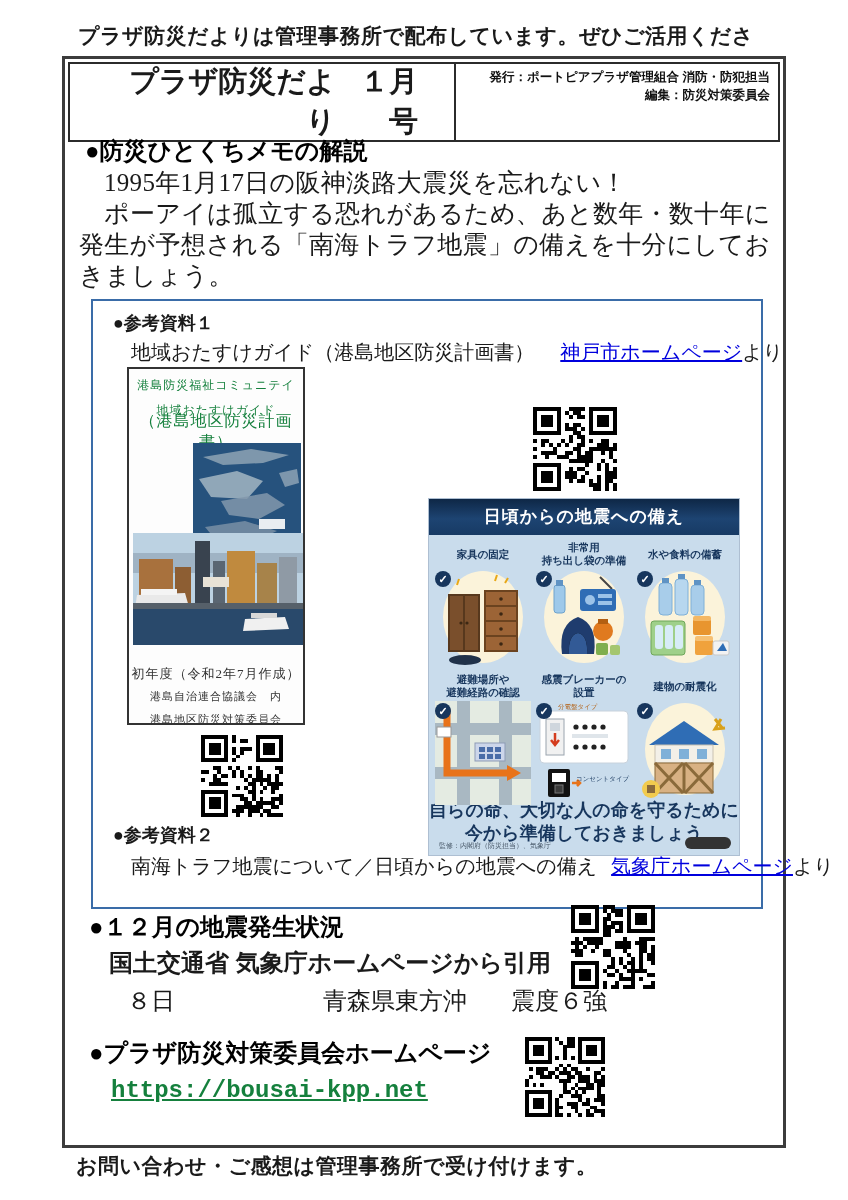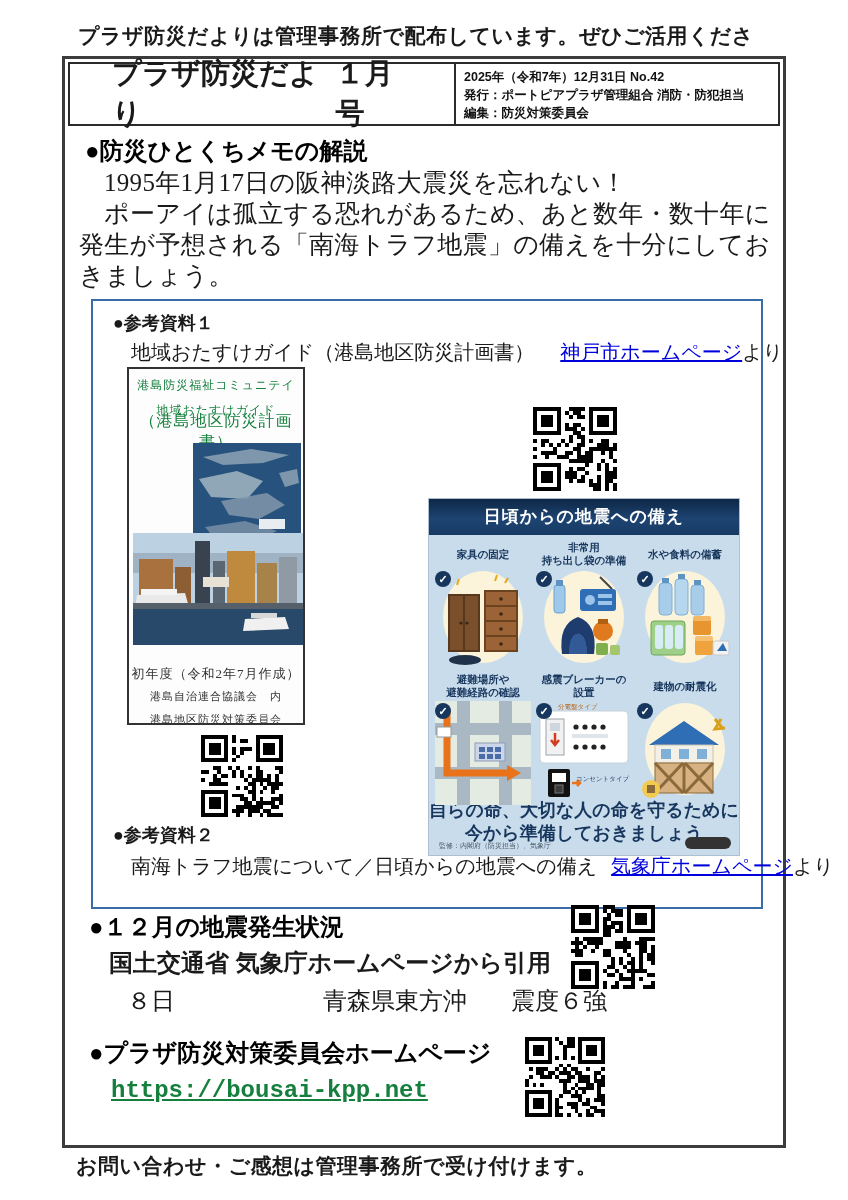--- a/index.html
+++ b/index.html
@@ -15,22 +15,22 @@
     position:absolute; left:78px; top:22px; width:700px;
     font-size:21px; font-weight:700; letter-spacing:0.5px;
   }
 
   .main-box {
     position:absolute; left:62px; top:56px; width:724px; height:1092px;
     border:3px solid #3c3c3c; background:#fff;
   }
 
   .header-box {
-    position:absolute; left:3px; top:3px; right:3px; height:64px;
-    border:2px solid #2b2b2b; display:flex;
+    position:absolute; left:3px; top:3px; right:3px; height:80px;
+    border:2px solid #2b2b2b; display:flex;text-align:right;
   }
   .header-title-cell {
     flex:1; display:flex; align-items:center;
     padding:0 36px 0 42px; justify-content:space-between;
     font-family:"Liberation Sans", sans-serif; font-weight:700; font-size:29px;
   }
   .header-meta-cell {
     width:324px; border-left:2px solid #2b2b2b; padding:4px 8px;
     font-family:"Liberation Sans", sans-serif; font-weight:700;
     font-size:12.5px; line-height:1.45; color:#111;
@@ -135,21 +135,20 @@
 <div class="top-notice serif">プラザ防災だよりは管理事務所で配布しています。ぜひご活用ください。</div>
 
 <div class="main-box">
 
   <div class="header-box">
     <div class="header-title-cell">
       <span>プラザ防災だより</span>
       <span>１月号</span>
     </div>
     <div class="header-meta-cell">
-      <div>2025年（令和7年）12月31日 No.42</div>
       <div>発行：ポートピアプラザ管理組合 消防・防犯担当</div>
       <div>編集：防災対策委員会</div>
     </div>
   </div>
 
   <div class="sec-heading" style="left:20px; top:76px;">●防災ひとくちメモの解説</div>
   <div class="memo-text">
     <p>1995年1月17日の阪神淡路大震災を忘れない！</p>
     <p>ポーアイは孤立する恐れがあるため、あと数年・数十年に発生が予想される「南海トラフ地震」の備えを十分にしておきましょう。</p>
   </div>

